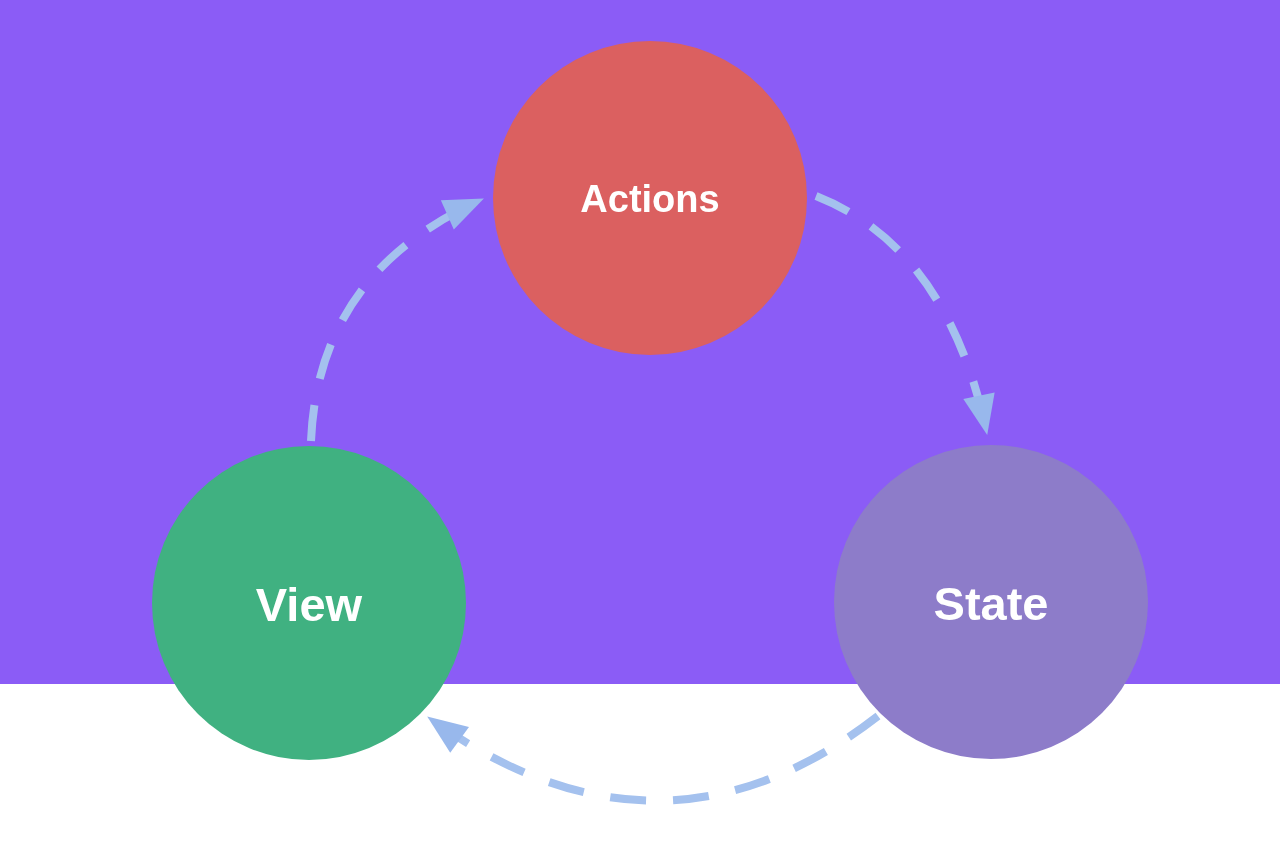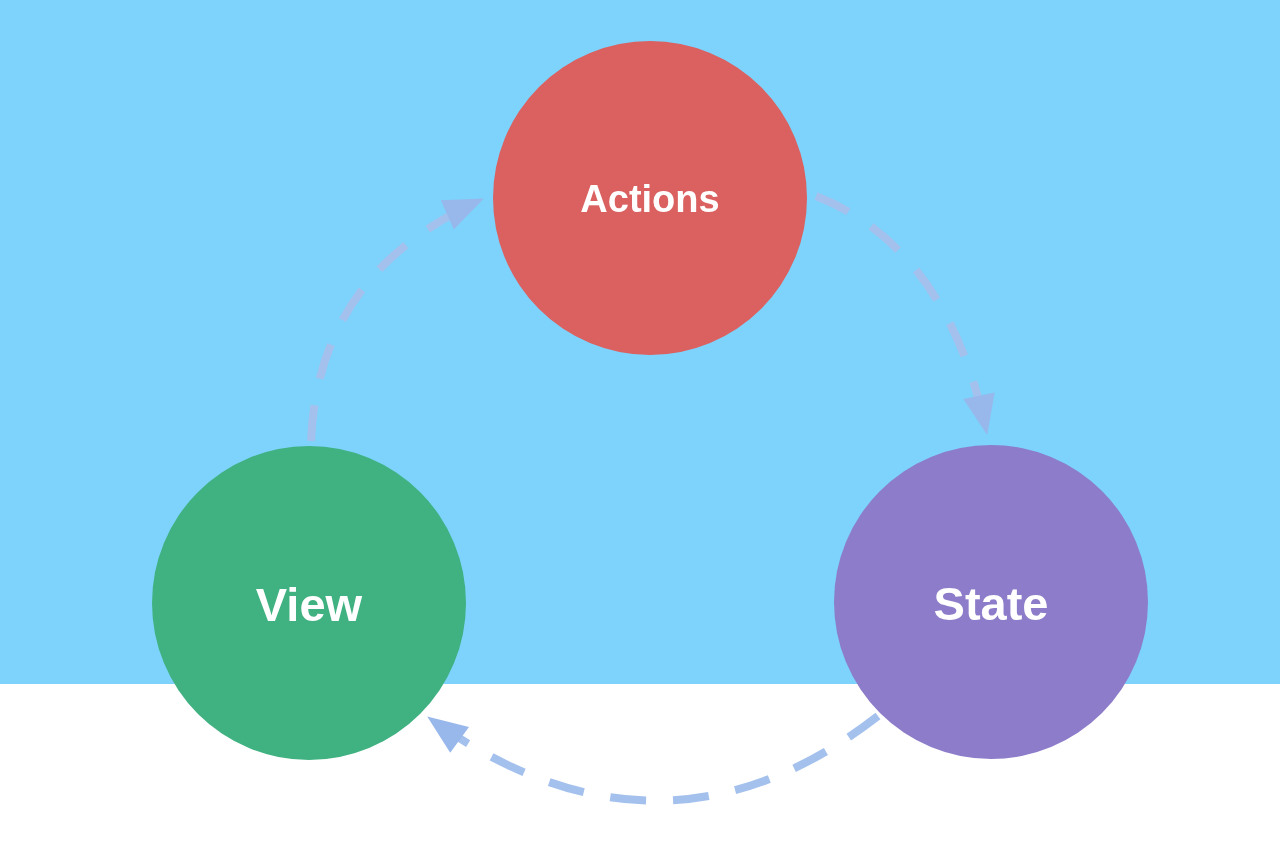--- a/index.html
+++ b/index.html
@@ -8,21 +8,21 @@
     background: #ffffff;
     width: 1280px;
     height: 866px;
     overflow: hidden;
     font-family: "Liberation Sans", sans-serif;
   }
   .stage {
     position: relative;
     width: 1280px;
     height: 684px;
-    background: #7dd3fc;
+    background: #8b5cf6;
   }
   svg { display: block; }
   .node-label {
     font-family: "Liberation Sans", "DejaVu Sans", sans-serif;
     font-weight: 700;
     fill: #ffffff;
   }
   .label-actions { font-size: 38px; }
   .label-large  { font-size: 47px; }
   .edge {

